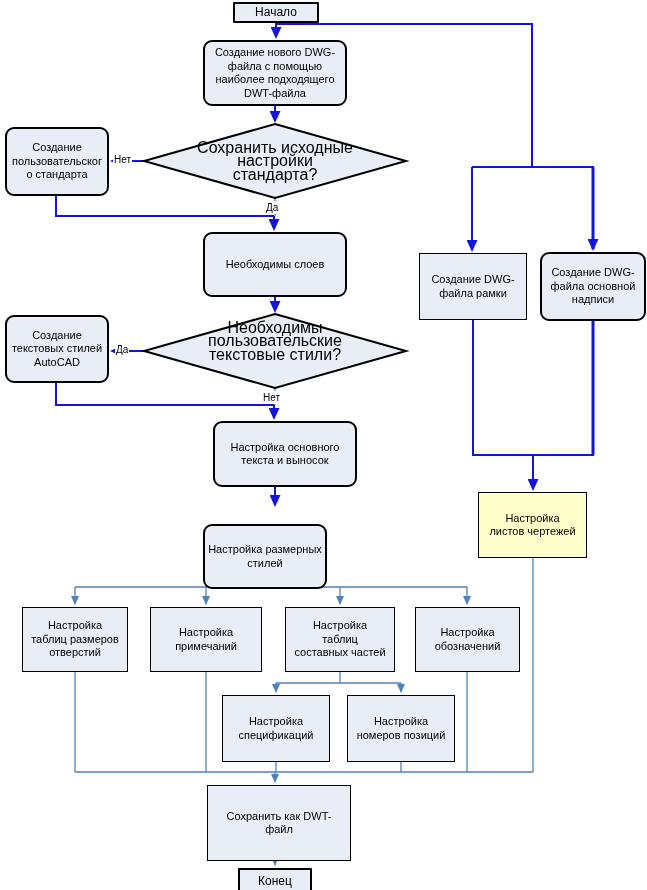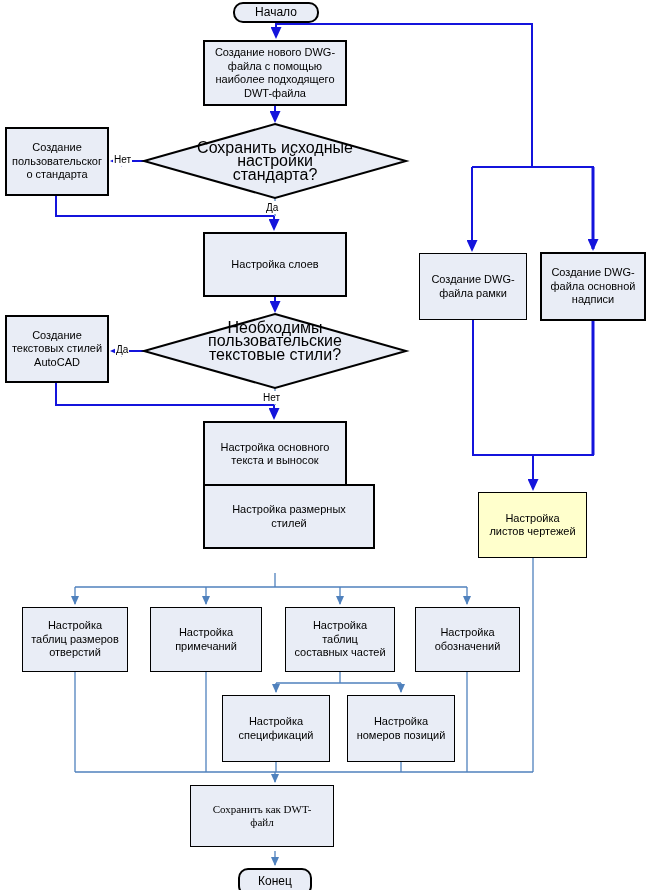--- a/index.html
+++ b/index.html
@@ -10,22 +10,22 @@
   }
   #wires{position:absolute;left:0;top:0;z-index:0;}
   .node{
     position:absolute;z-index:1;box-sizing:border-box;
     display:flex;align-items:center;justify-content:center;
     text-align:center;white-space:pre-line;
     font-size:11px;line-height:13.5px;color:#000;
     background:var(--node-fill);
     border:1px solid var(--border-black);
   }
-  .thick{border-width:2px;}
-  .stadium{border-radius:10px;border-width:2px;font-size:12px;}
+  .thick{border-width:2px;border-radius:9px;}
+  .stadium{border-radius:1px;border-width:2px;font-size:12px;}
   .yellow{background:var(--highlight-fill);border-width:1.5px;}
   .dtext{
     position:absolute;z-index:1;display:flex;align-items:center;justify-content:center;
     text-align:center;white-space:pre-line;font-size:16px;line-height:13.5px;color:#000;
     background:transparent;pointer-events:none;
   }
   .edge-label{
     position:absolute;z-index:2;background:#fff;padding:0 1px;
     font-size:10px;line-height:13px;color:#000;
   }
@@ -128,52 +128,52 @@
 наиболее подходящего
 DWT-файла</div>
 
   <div class="dtext" style="left:163px;top:139px;width:224px;height:44px;">Сохранить исходные настройки
 стандарта?</div>
 
   <div class="node thick" style="left:5px;top:127px;width:104px;height:69px;">Создание
 пользовательског
 о стандарта</div>
 
-  <div class="node thick" style="left:203px;top:232px;width:144px;height:65px;">Настройка слоев</div>
+  <div class="node thick" style="left:203px;top:232px;width:144px;height:65px;">Необходимы слоев</div>
 
   <div class="dtext" style="left:163px;top:319px;width:224px;height:44px;">Необходимы пользовательские
 текстовые стили?</div>
 
   <div class="node thick" style="left:5px;top:315px;width:104px;height:68px;">Создание
 текстовых стилей
 AutoCAD</div>
 
-  <div class="node thick" style="left:203px;top:421px;width:144px;height:66px;">Настройка основного
+  <div class="node thick" style="left:213px;top:421px;width:144px;height:66px;">Настройка основного
 текста и выносок</div>
 
-  <div class="node thick" style="left:203px;top:484px;width:172px;height:65px;">Настройка размерных
+  <div class="node thick" style="left:203px;top:524px;width:124px;height:65px;">Настройка размерных
 стилей</div>
 
   <div class="node" style="left:22px;top:607px;width:106px;height:65px;">Настройка
 таблиц размеров
 отверстий</div>
   <div class="node" style="left:150px;top:607px;width:112px;height:65px;">Настройка
 примечаний</div>
   <div class="node" style="left:285px;top:607px;width:110px;height:65px;">Настройка
 таблиц
 составных частей</div>
   <div class="node" style="left:415px;top:607px;width:105px;height:65px;">Настройка
 обозначений</div>
 
   <div class="node" style="left:222px;top:695px;width:108px;height:67px;">Настройка
 спецификаций</div>
   <div class="node" style="left:347px;top:695px;width:108px;height:67px;">Настройка
 номеров позиций</div>
 
-  <div class="node" style="left:190px;top:785px;width:144px;height:62px;font-family:Liberation Serif, serif;">Сохранить как DWT-
+  <div class="node" style="left:207px;top:785px;width:144px;height:76px;">Сохранить как DWT-
 файл</div>
 
   <div class="node" style="left:419px;top:253px;width:108px;height:67px;">Создание DWG-
 файла рамки</div>
   <div class="node thick" style="left:540px;top:252px;width:106px;height:69px;">Создание DWG-
 файла основной
 надписи</div>
   <div class="node yellow" style="left:478px;top:492px;width:109px;height:66px;">Настройка
 листов чертежей</div>
 

